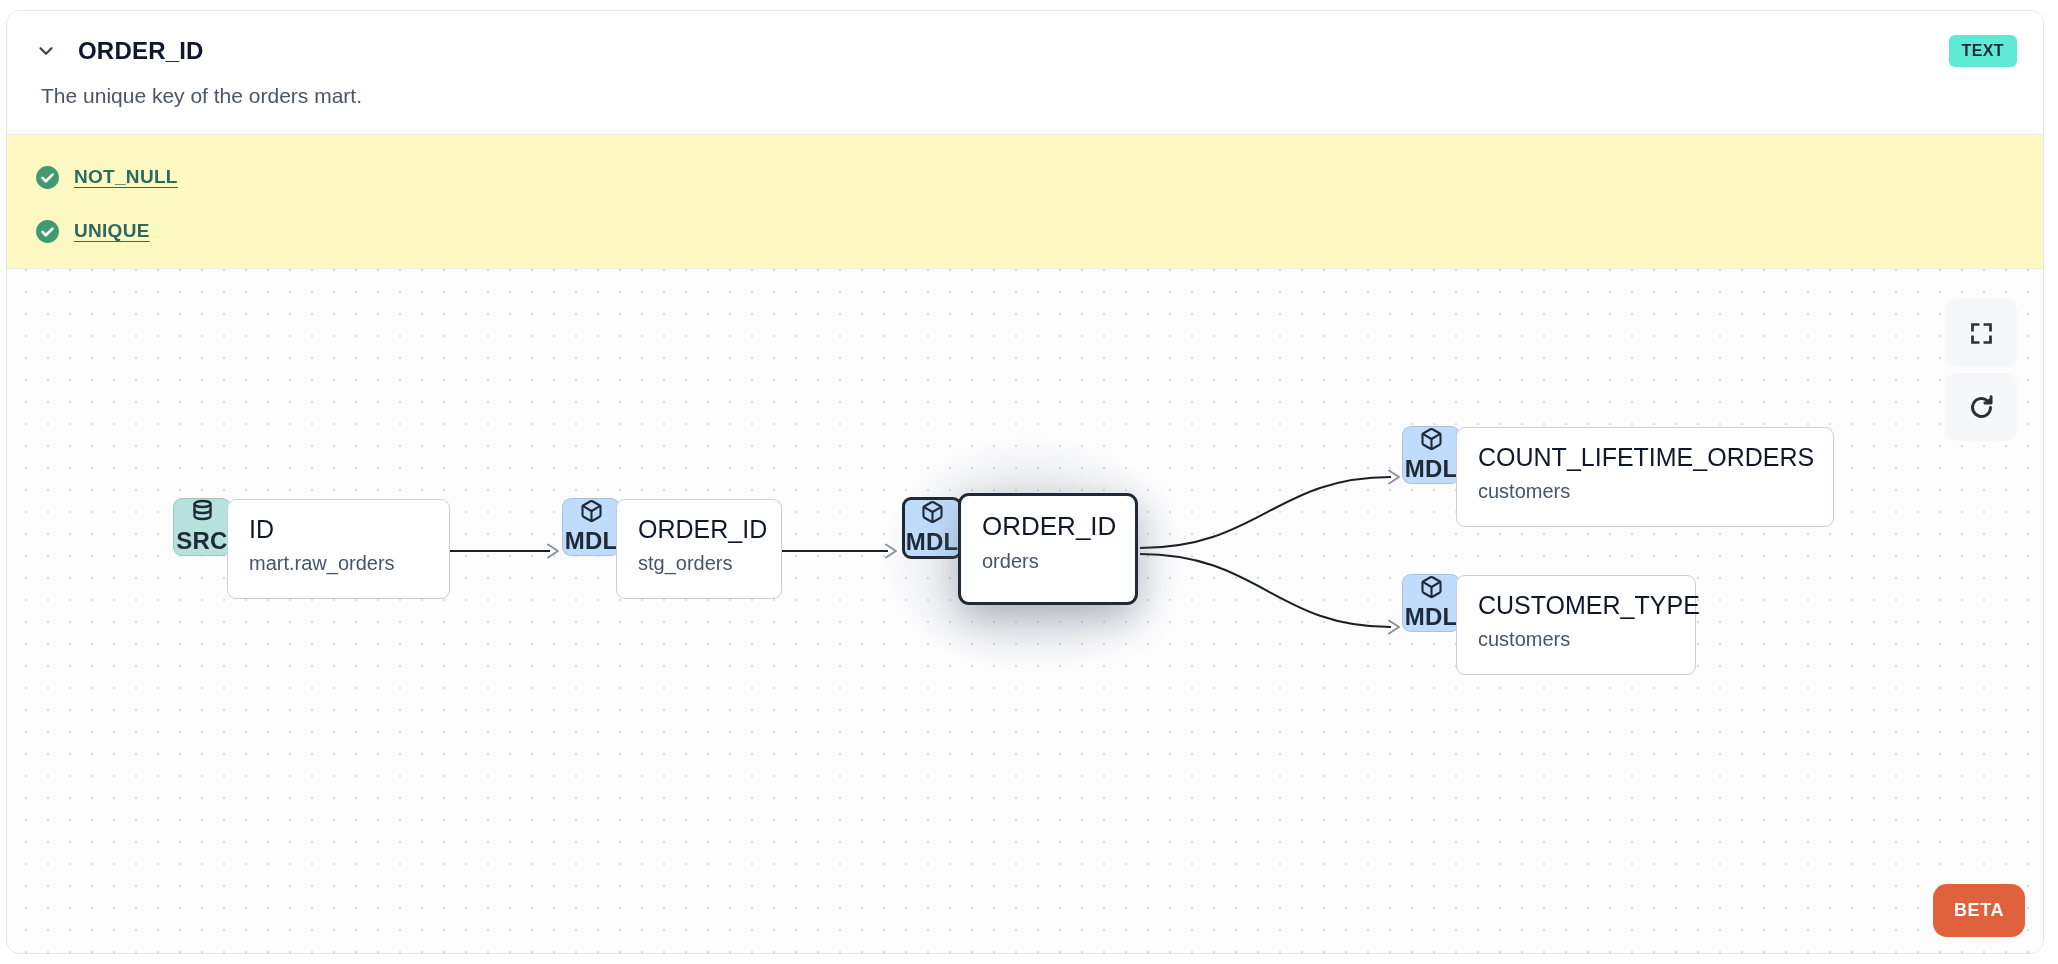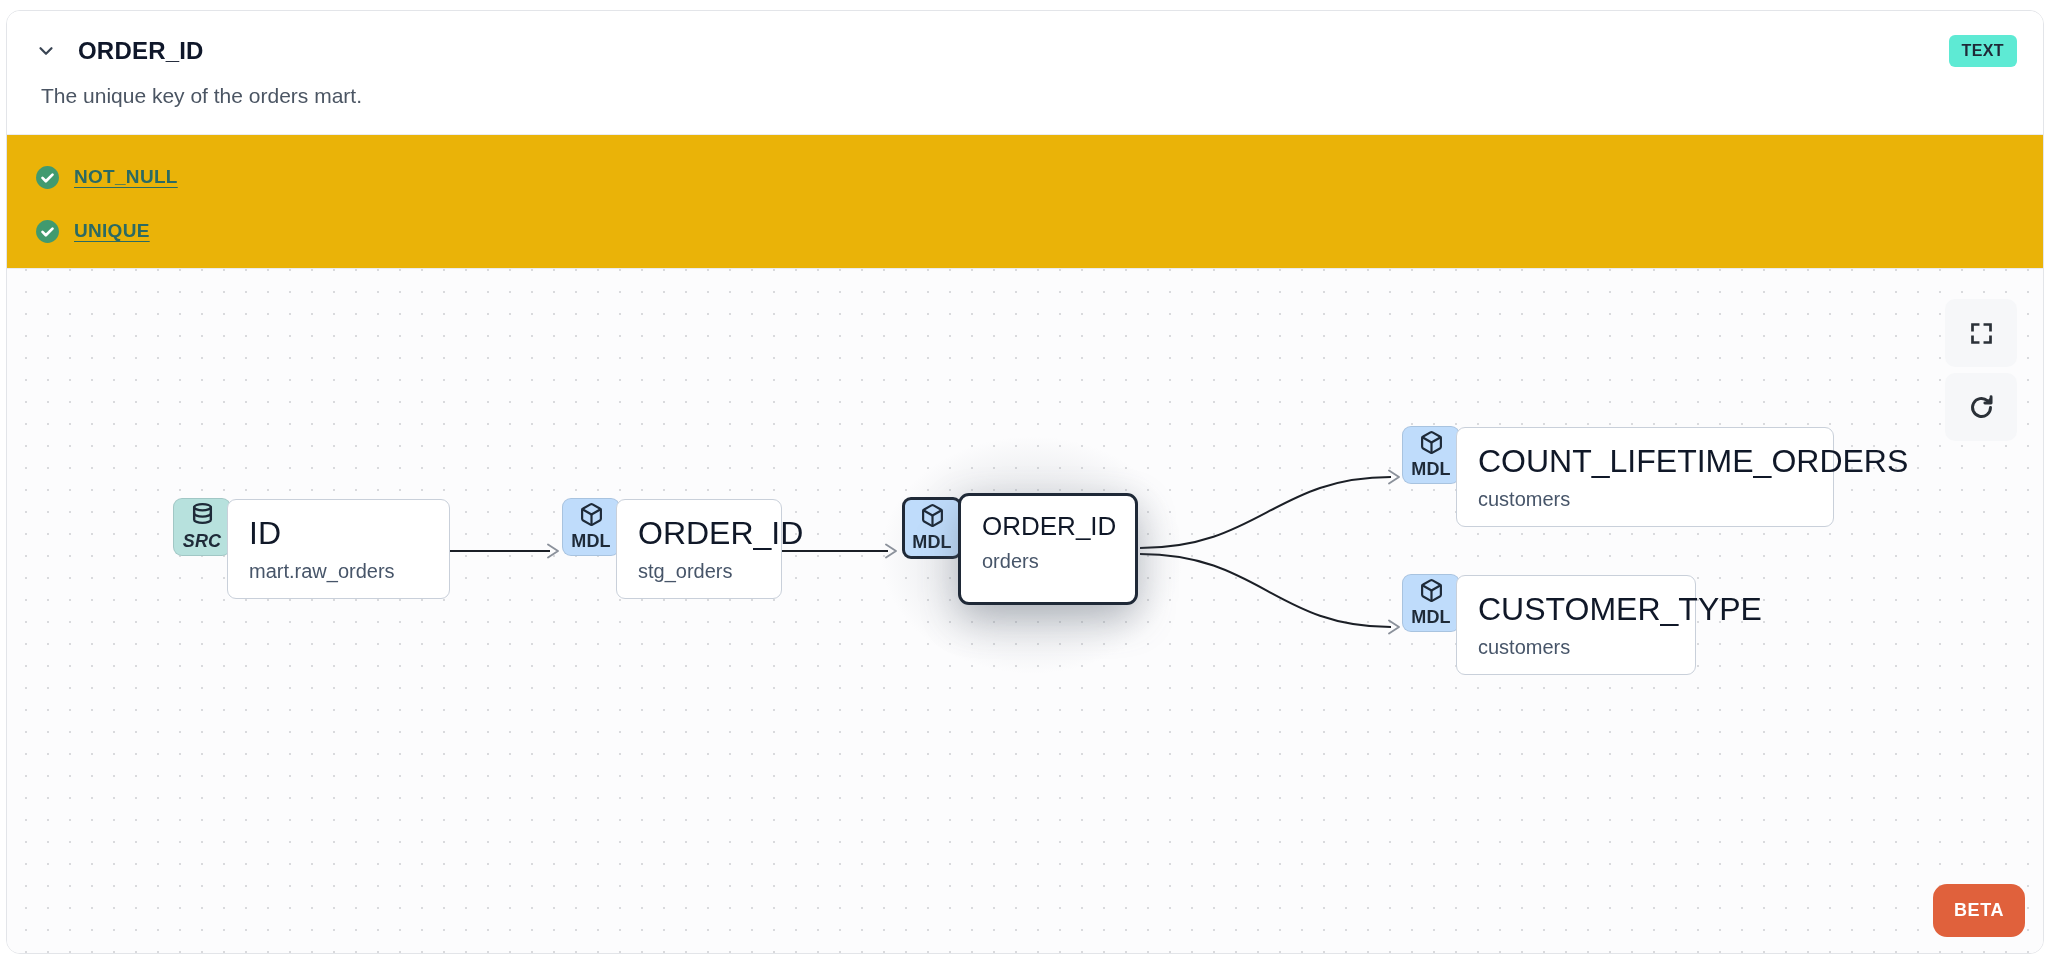--- a/index.html
+++ b/index.html
@@ -12,21 +12,21 @@
 
   
   .card-header { height:123px; background:#fff; padding:20px 26px 0 18px; }
   .title-row { display:flex; align-items:center; height:40px; }
   .chevron-btn { margin-left:9px; width:24px; height:24px; display:flex; align-items:center; justify-content:center; cursor:pointer; background:none; border:none; }
   .page-title { margin-left:20px; font-size:24px; font-weight:600; color:#0f172a; letter-spacing:.2px; }
   .type-badge { margin-left:auto; background:#5eead4; color:#1f2937; font-size:16px; font-weight:600; letter-spacing:.4px; padding:7px 13px; border-radius:6px; }
   .description { margin-top:13px; margin-left:16px; font-size:21px; color:#4b5563; }
 
   
-  .tests-section { height:135px; background:#eab308; border-top:1px solid #eaecf0; border-bottom:1px solid #eaecf0; padding:15px 0 0 28px; }
+  .tests-section { height:135px; background:#fef9c3; border-top:1px solid #eaecf0; border-bottom:1px solid #eaecf0; padding:15px 0 0 28px; }
   .test-row { display:flex; align-items:center; height:54px; }
   .check-circle { width:25px; height:25px; flex:0 0 25px; }
   .test-link { margin-left:14px; font-size:19px; font-weight:600; color:var(--link-teal); text-decoration:underline; text-underline-offset:4px; letter-spacing:.3px; cursor:pointer; }
 
   
   .canvas {
     position:relative; height:684px; background:#fcfcfd;
     background-image:radial-gradient(circle, #d9dadd 1.1px, transparent 1.3px);
     background-size:22px 22px; background-position:8px 12px;
   }
@@ -34,29 +34,29 @@
 
   .halo { position:absolute; left:815px; top:121px; width:420px; height:330px; z-index:1;
     background:radial-gradient(closest-side, rgba(140,147,158,.34), rgba(140,147,158,0) 72%); }
 
   .node { position:absolute; z-index:2; cursor:pointer; }
   .badge {
     position:absolute; width:58px; height:58px; border-radius:9px;
     display:flex; flex-direction:column; align-items:center; justify-content:center;
     color:#1e2a38; z-index:1; border:1px solid rgba(30,42,56,.14);
   }
-  .badge.src { background:var(--src-badge);font-style:italic; }
+  .badge.src { background:var(--src-badge); }
   .badge.mdl { background:var(--mdl-badge); }
-  .badge .badge-label { font-size:18px; font-weight:700; margin-top:4px; letter-spacing:.2px; }
+  .badge .badge-label { font-size:24px; font-weight:700; margin-top:4px; letter-spacing:.2px; }
   .badge svg { width:25px; height:25px; }
   .node-body {
     position:absolute; background:#fff; border:1.4px solid #c9d0da; border-radius:9px;
     padding:15px 21px; z-index:2;
   }
-  .node-title { font-size:32px; font-weight:500; color:#101828; white-space:nowrap; }
+  .node-title { font-size:25px; font-weight:500; color:#101828; white-space:nowrap; }
   .node-sub { font-size:20px; color:#475569; margin-top:8px; white-space:nowrap; }
 
   
   .node.selected .badge { width:60px; height:62px; border:3px solid var(--selected-border); border-radius:9px; }
   .node.selected .node-body {
     border:3.5px solid var(--selected-border); border-radius:11px;
     box-shadow:0 14px 38px -2px rgba(100,108,122,.45);
   }
 
   

